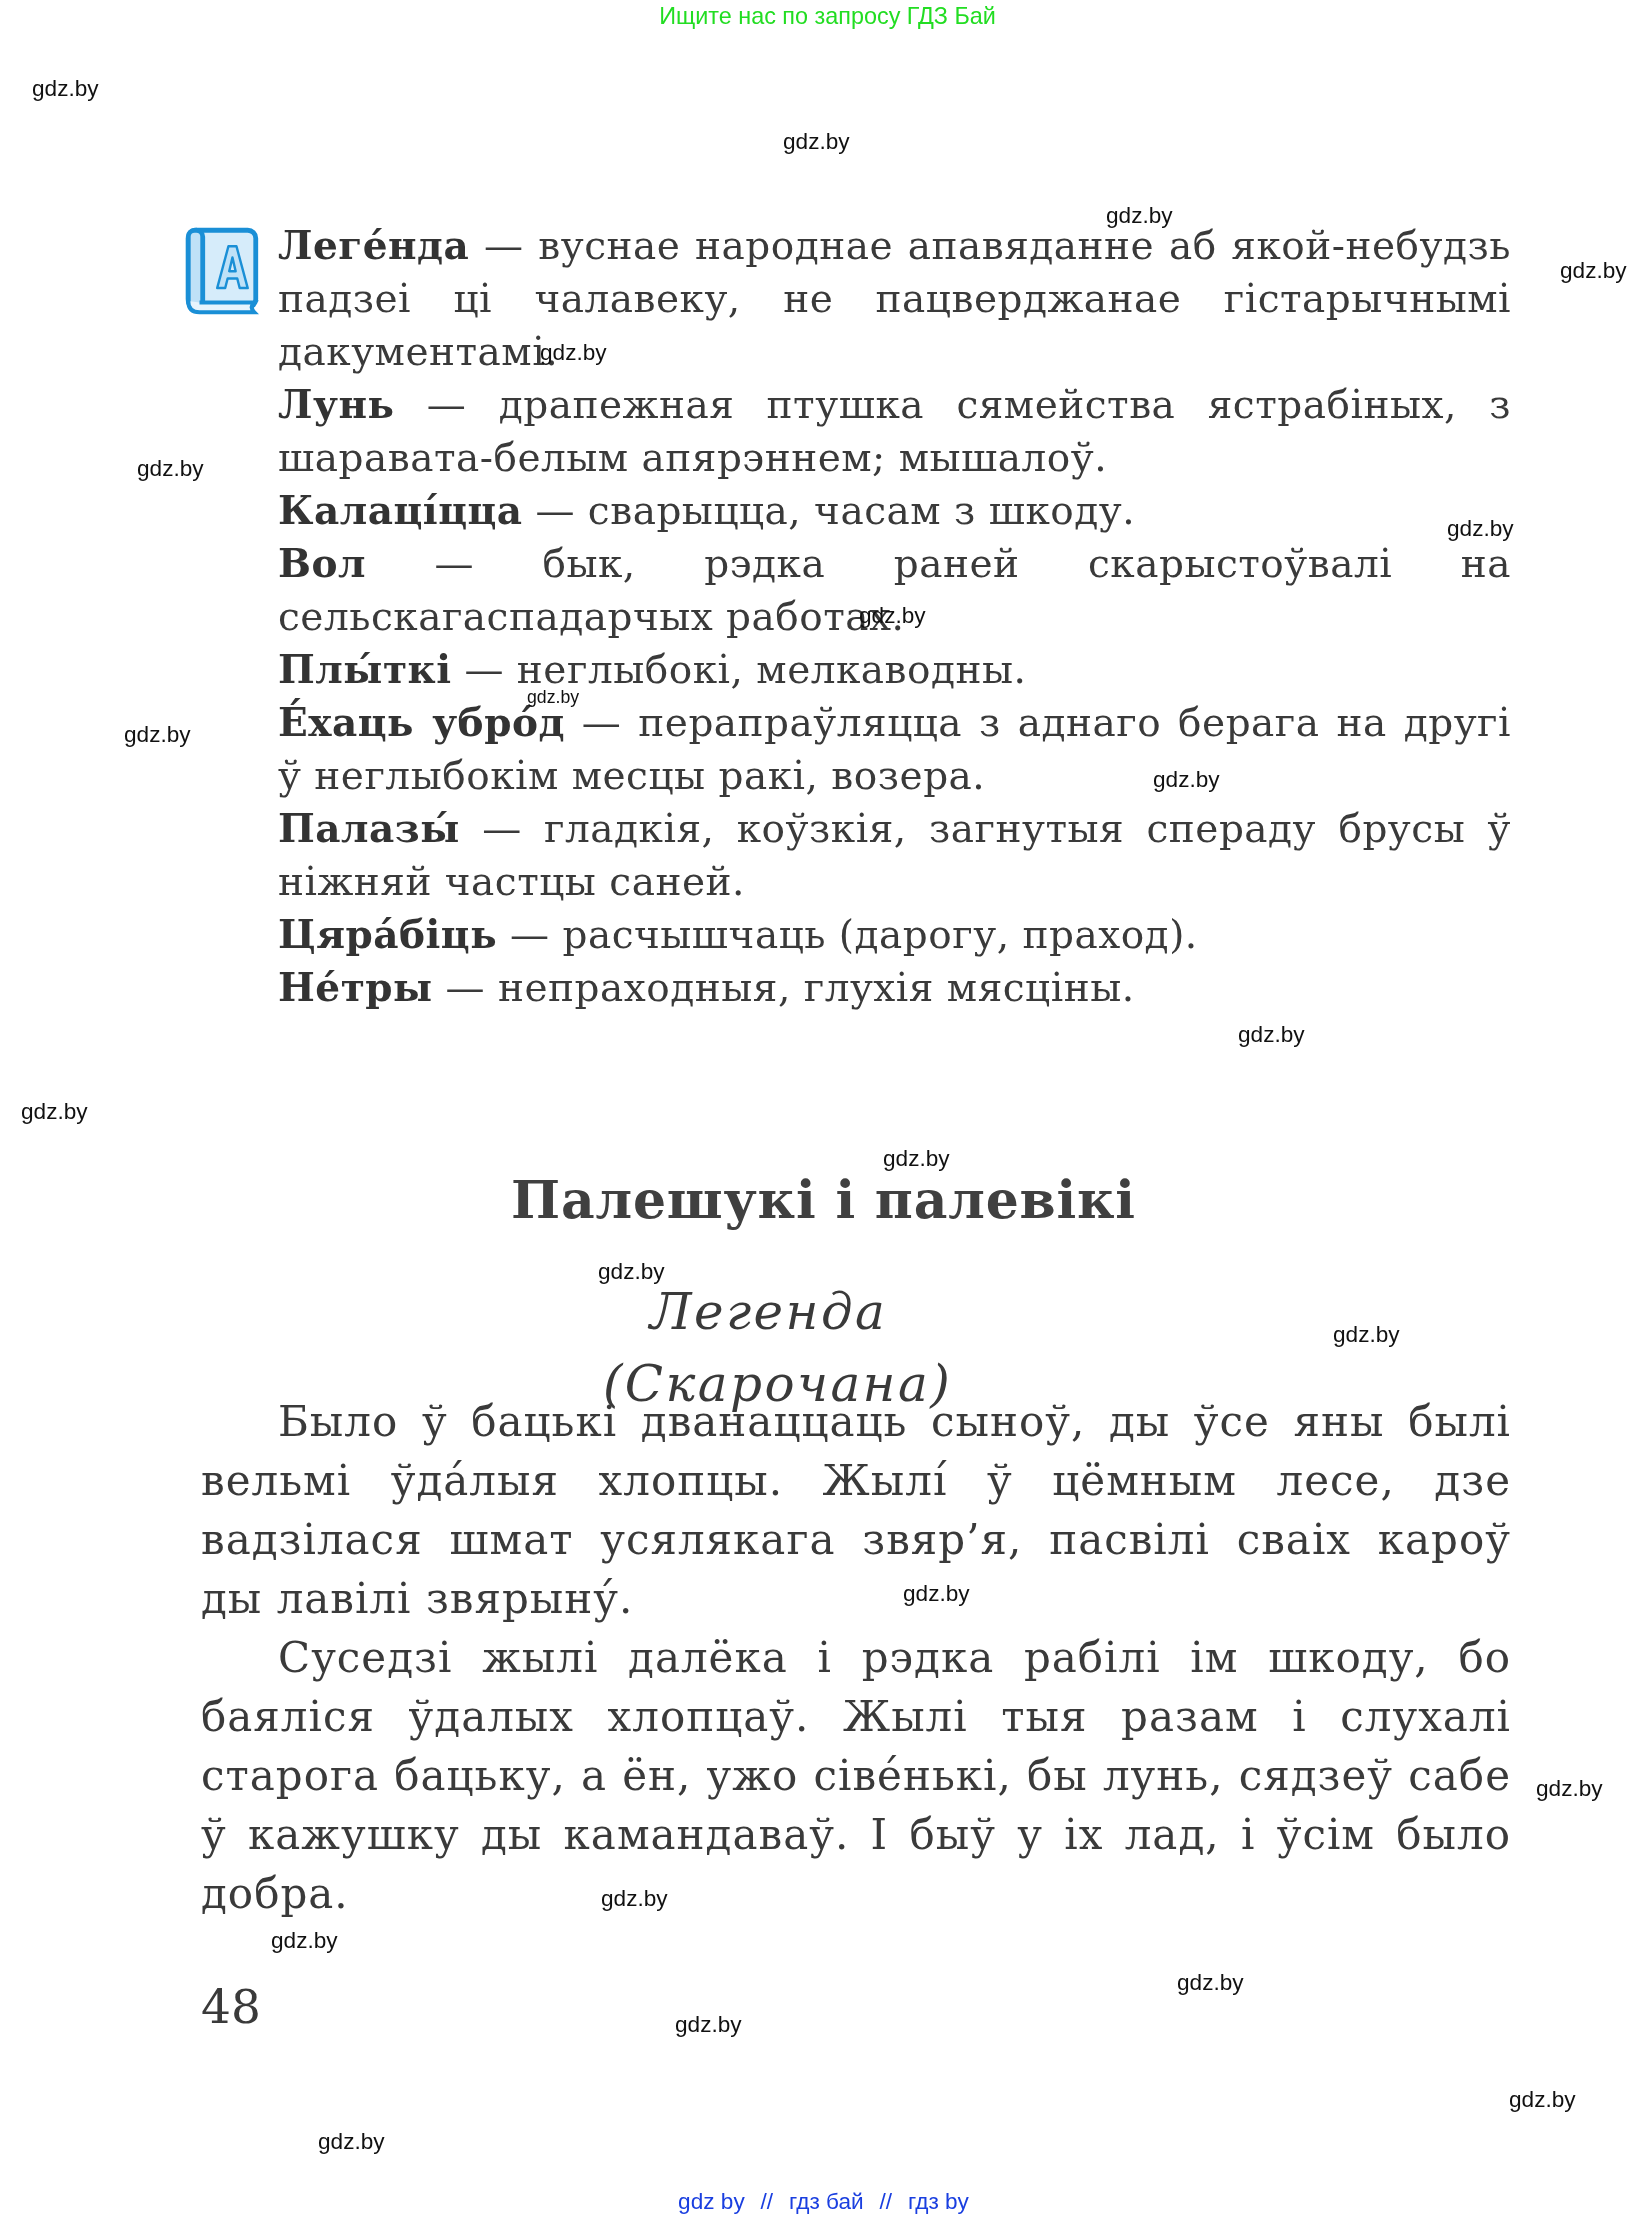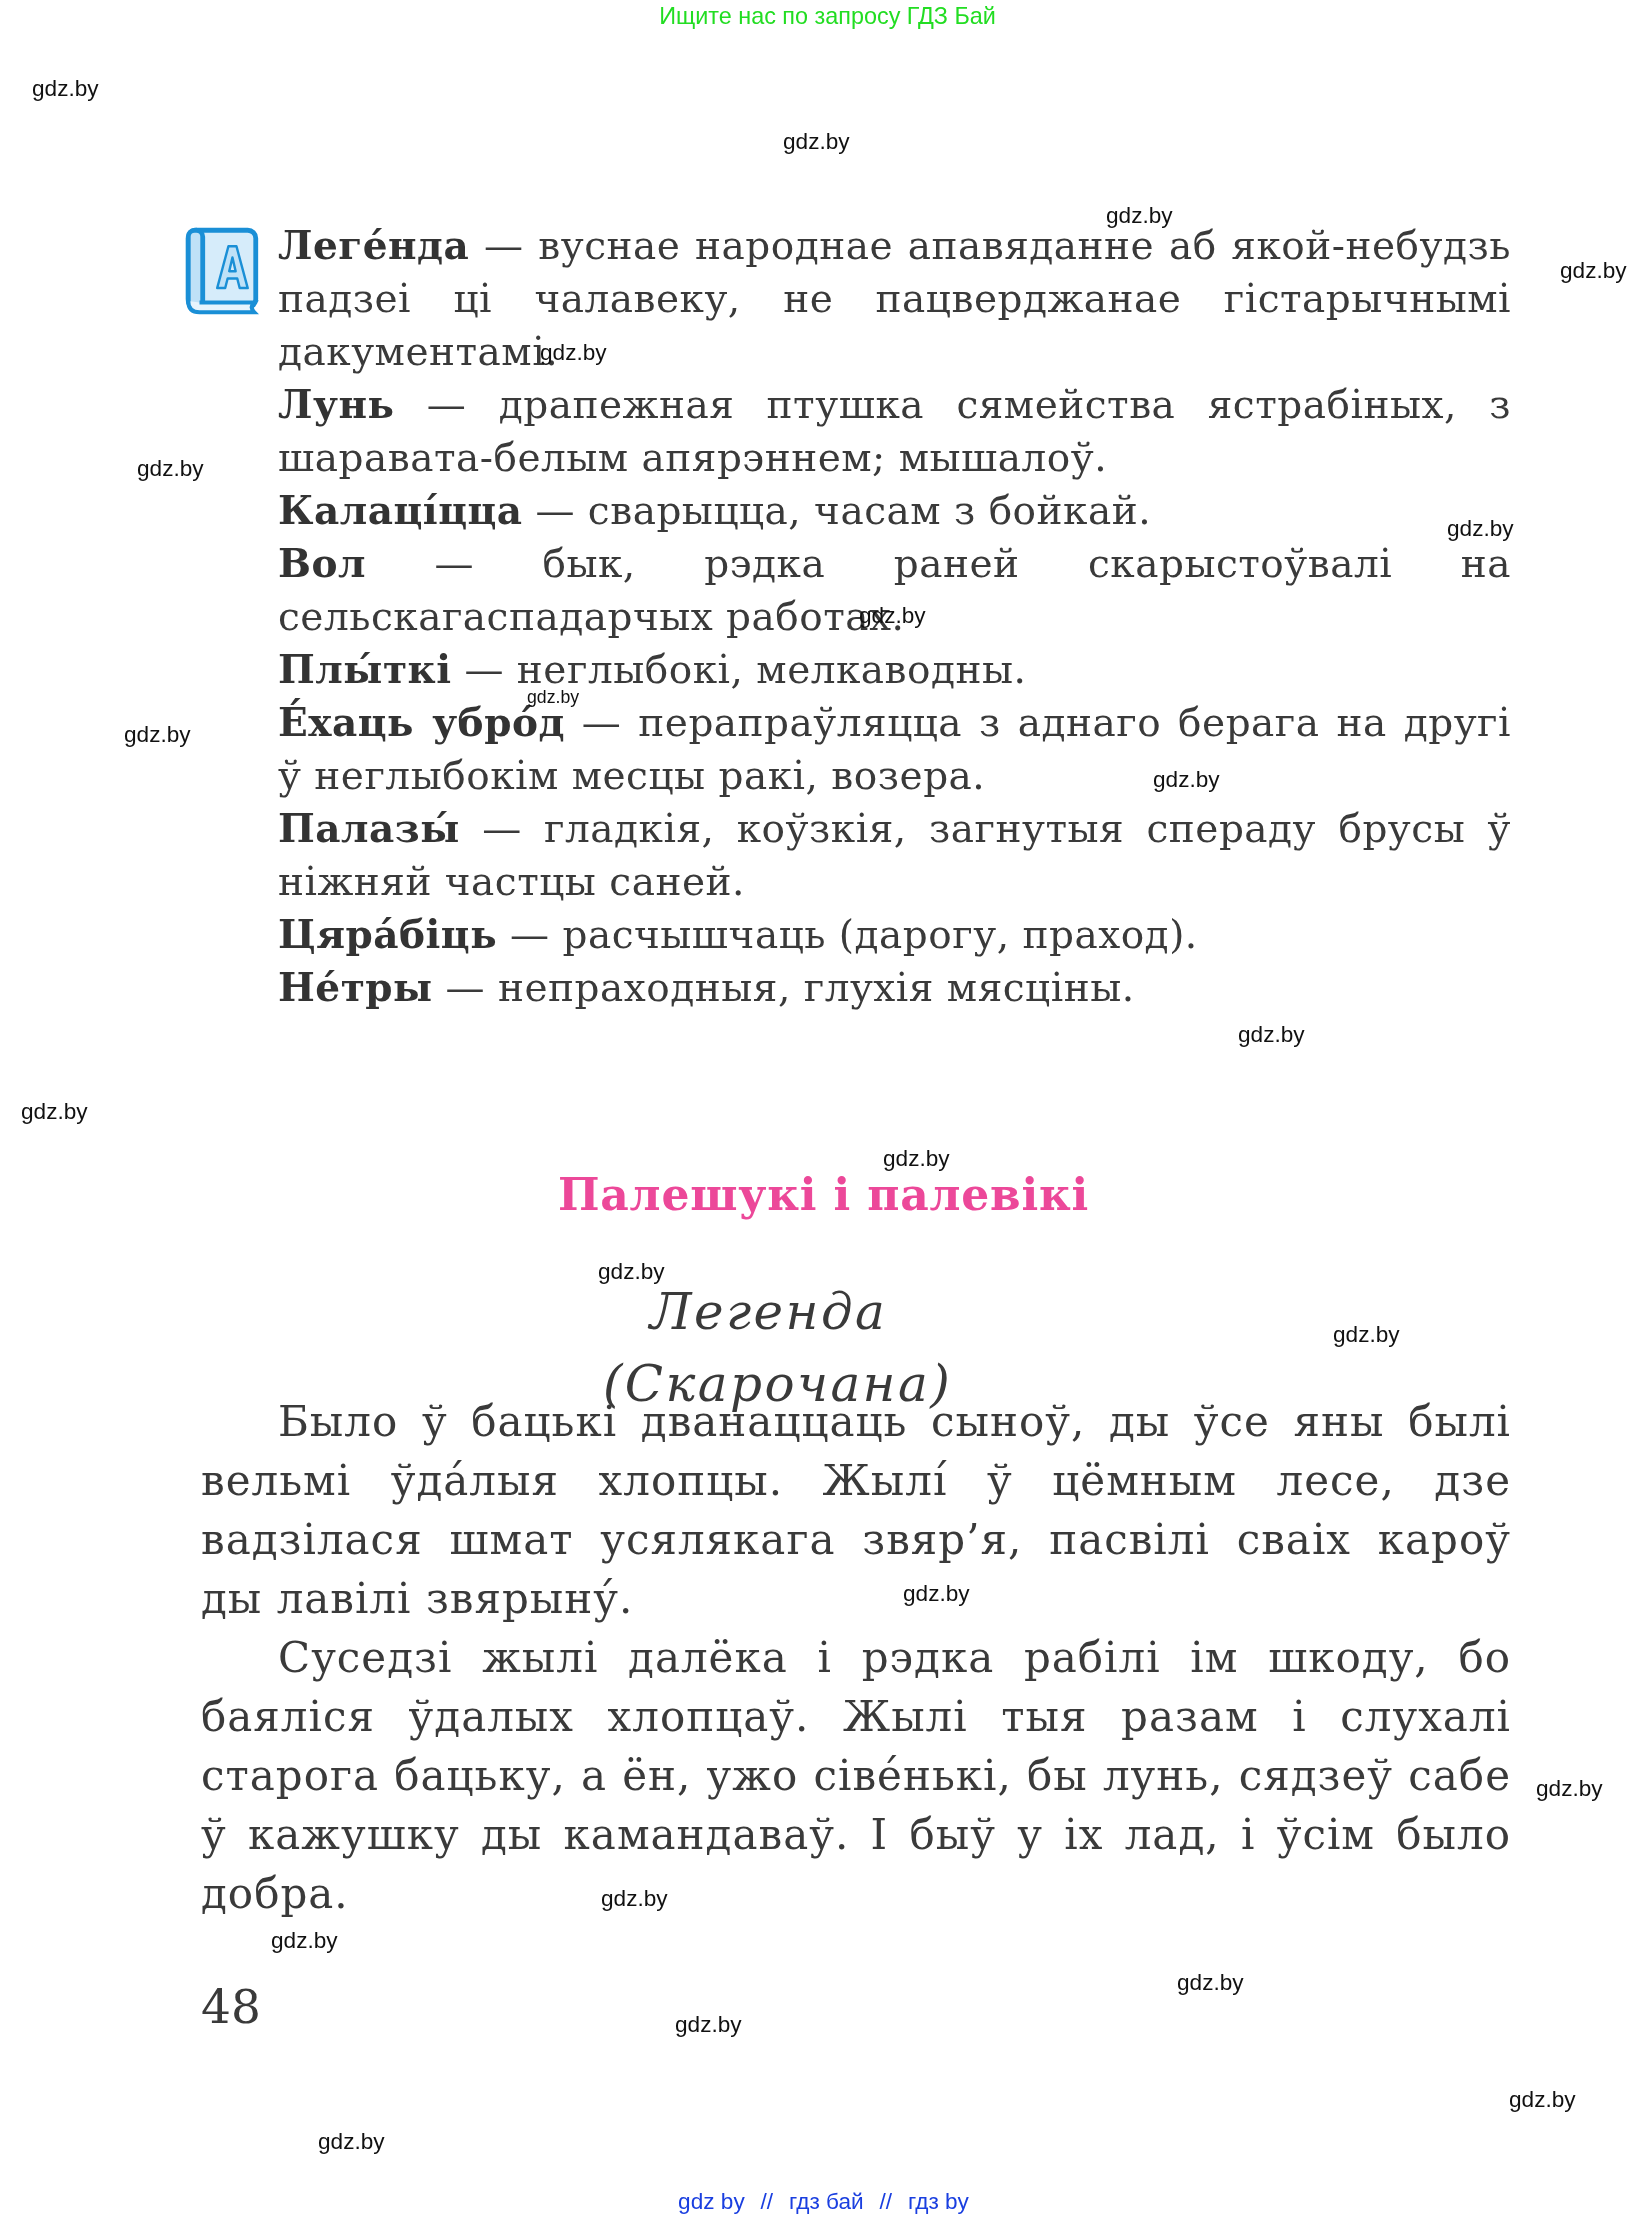--- a/index.html
+++ b/index.html
@@ -51,23 +51,23 @@
       text-align: justify;
     }
     .glossary .entry { margin: 0; }
     .glossary .term { font-weight: bold; color: #333333; }
     .story-title {
       position: absolute;
       top: 1169px;
       left: 0;
       width: 1647px;
       text-align: center;
-      font-size: 44px;
+      font-size: 52px;
       font-weight: bold;
-      color: #ec4899;
+      color: #404040;
       letter-spacing: 0.8px;
     }
     .story-subtitle {
       position: absolute;
       left: 0;
       width: 1537px;
       text-align: center;
       font-size: 50px;
       font-style: italic;
       color: #3a3a3a;
@@ -114,21 +114,21 @@
     <rect x="4" y="4" width="84" height="96" rx="10" fill="#d6ecfa" stroke="#1a8fd6" stroke-width="6"></rect>
     <rect x="4" y="4" width="18" height="96" rx="8" fill="#bfe1f7" stroke="#1a8fd6" stroke-width="6"></rect>
     <path d="M4 92 Q4 106 18 106 L86 106 Q80 100 86 94 L18 94" fill="#e6f4fd" stroke="#1a8fd6" stroke-width="5"></path>
     <path d="M40 76 L54 24 L64 24 L78 76 L68 76 L65 64 L53 64 L50 76 Z M55 55 L63 55 L59 38 Z" fill="#bfe1f7" stroke="#1a8fd6" stroke-width="3" stroke-linejoin="round"></path>
   </svg>
 </div>
 
 <div class="glossary">
   <p class="entry"><span class="term">Леге́нда</span><span> — вуснае народнае апавяданне аб якой-небудзь падзеі ці чалавеку, не пацверджанае гістарычнымі дакументамі.</span></p>
   <p class="entry"><span class="term">Лунь</span><span> — драпежная птушка сямейства ястрабіных, з шаравата-белым апярэннем; мышалоў.</span></p>
-  <p class="entry"><span class="term">Калаці́цца</span><span> — сварыцца, часам з бойкай.</span></p>
+  <p class="entry"><span class="term">Калаці́цца</span><span> — сварыцца, часам з шкоду.</span></p>
   <p class="entry"><span class="term">Вол</span><span> — бык, рэдка раней скарыстоўвалі на сельскагаспадарчых работах.</span></p>
   <p class="entry"><span class="term">Плы́ткі</span><span> — неглыбокі, мелкаводны.</span></p>
   <p class="entry"><span class="term">Е́хаць убро́д</span><span> — перапраўляцца з аднаго берага на другі ў неглыбокім месцы ракі, возера.</span></p>
   <p class="entry"><span class="term">Палазы́</span><span> — гладкія, коўзкія, загнутыя спераду брусы ў ніжняй частцы саней.</span></p>
   <p class="entry"><span class="term">Цяра́біць</span><span> — расчышчаць (дарогу, праход).</span></p>
   <p class="entry"><span class="term">Не́тры</span><span> — непраходныя, глухія мясціны.</span></p>
 </div>
 
 <div class="story-title">Палешукі і палевікі</div>
 <div class="story-subtitle" style="top:1239px;">Легенда</div>

